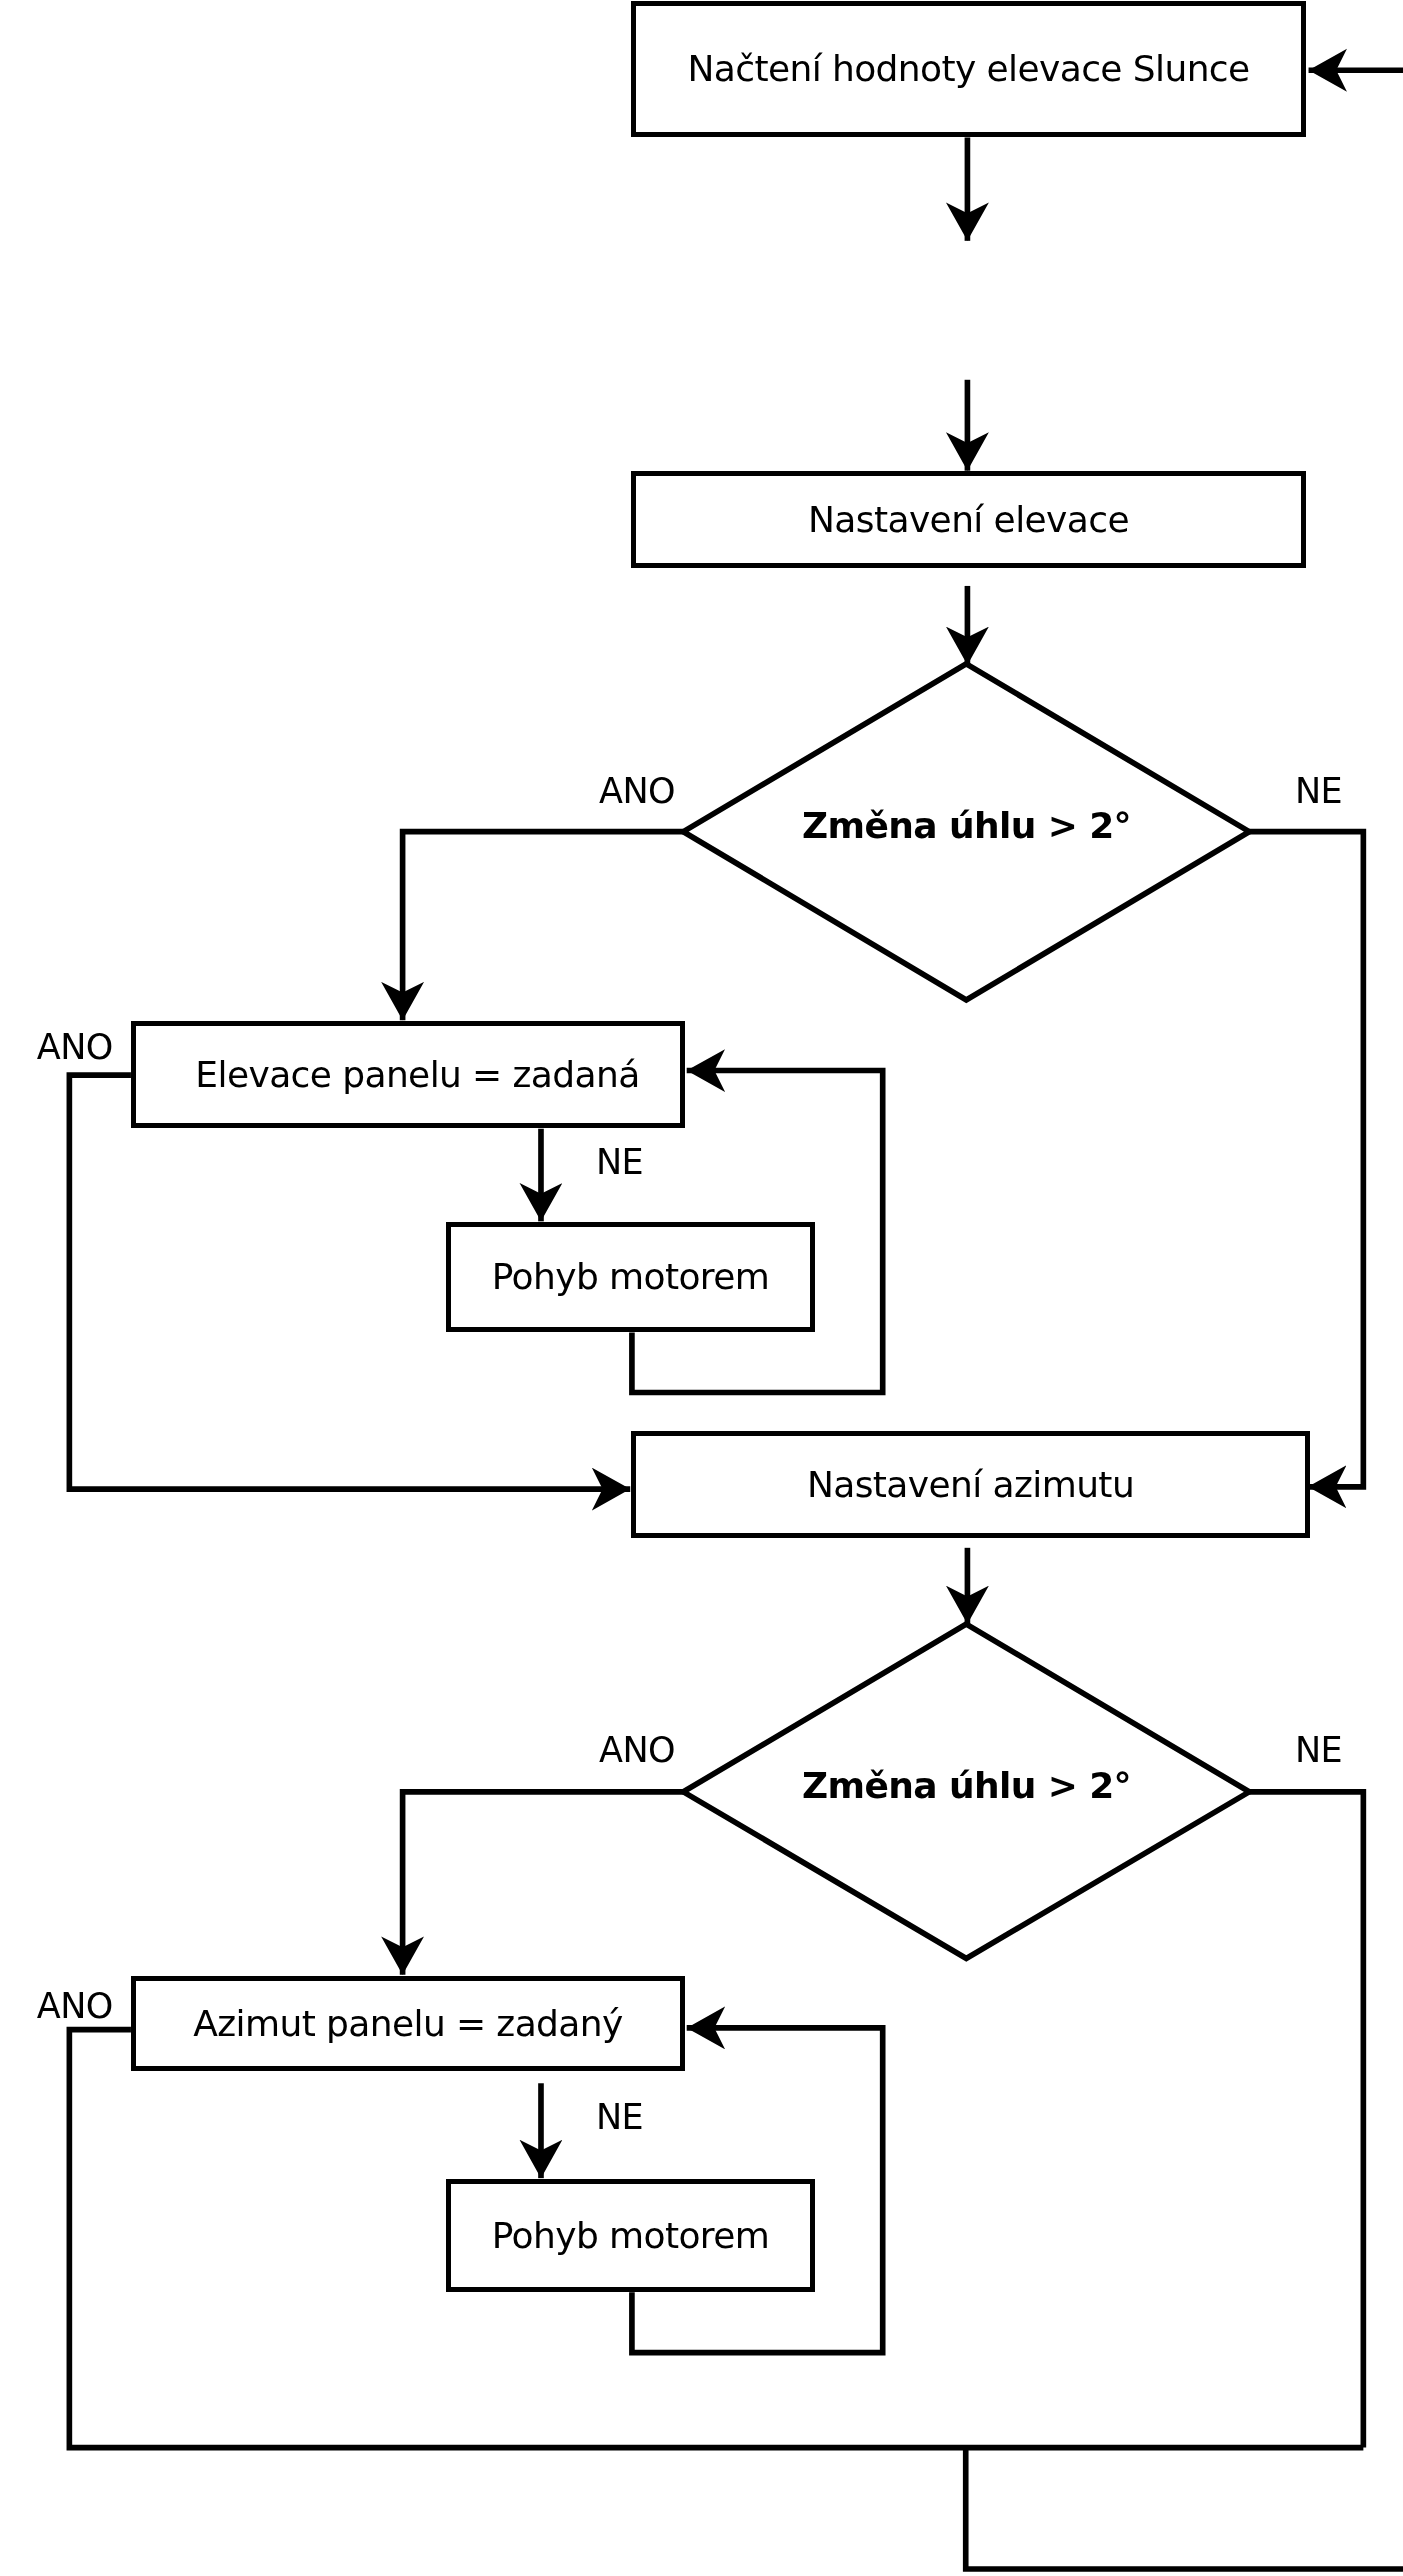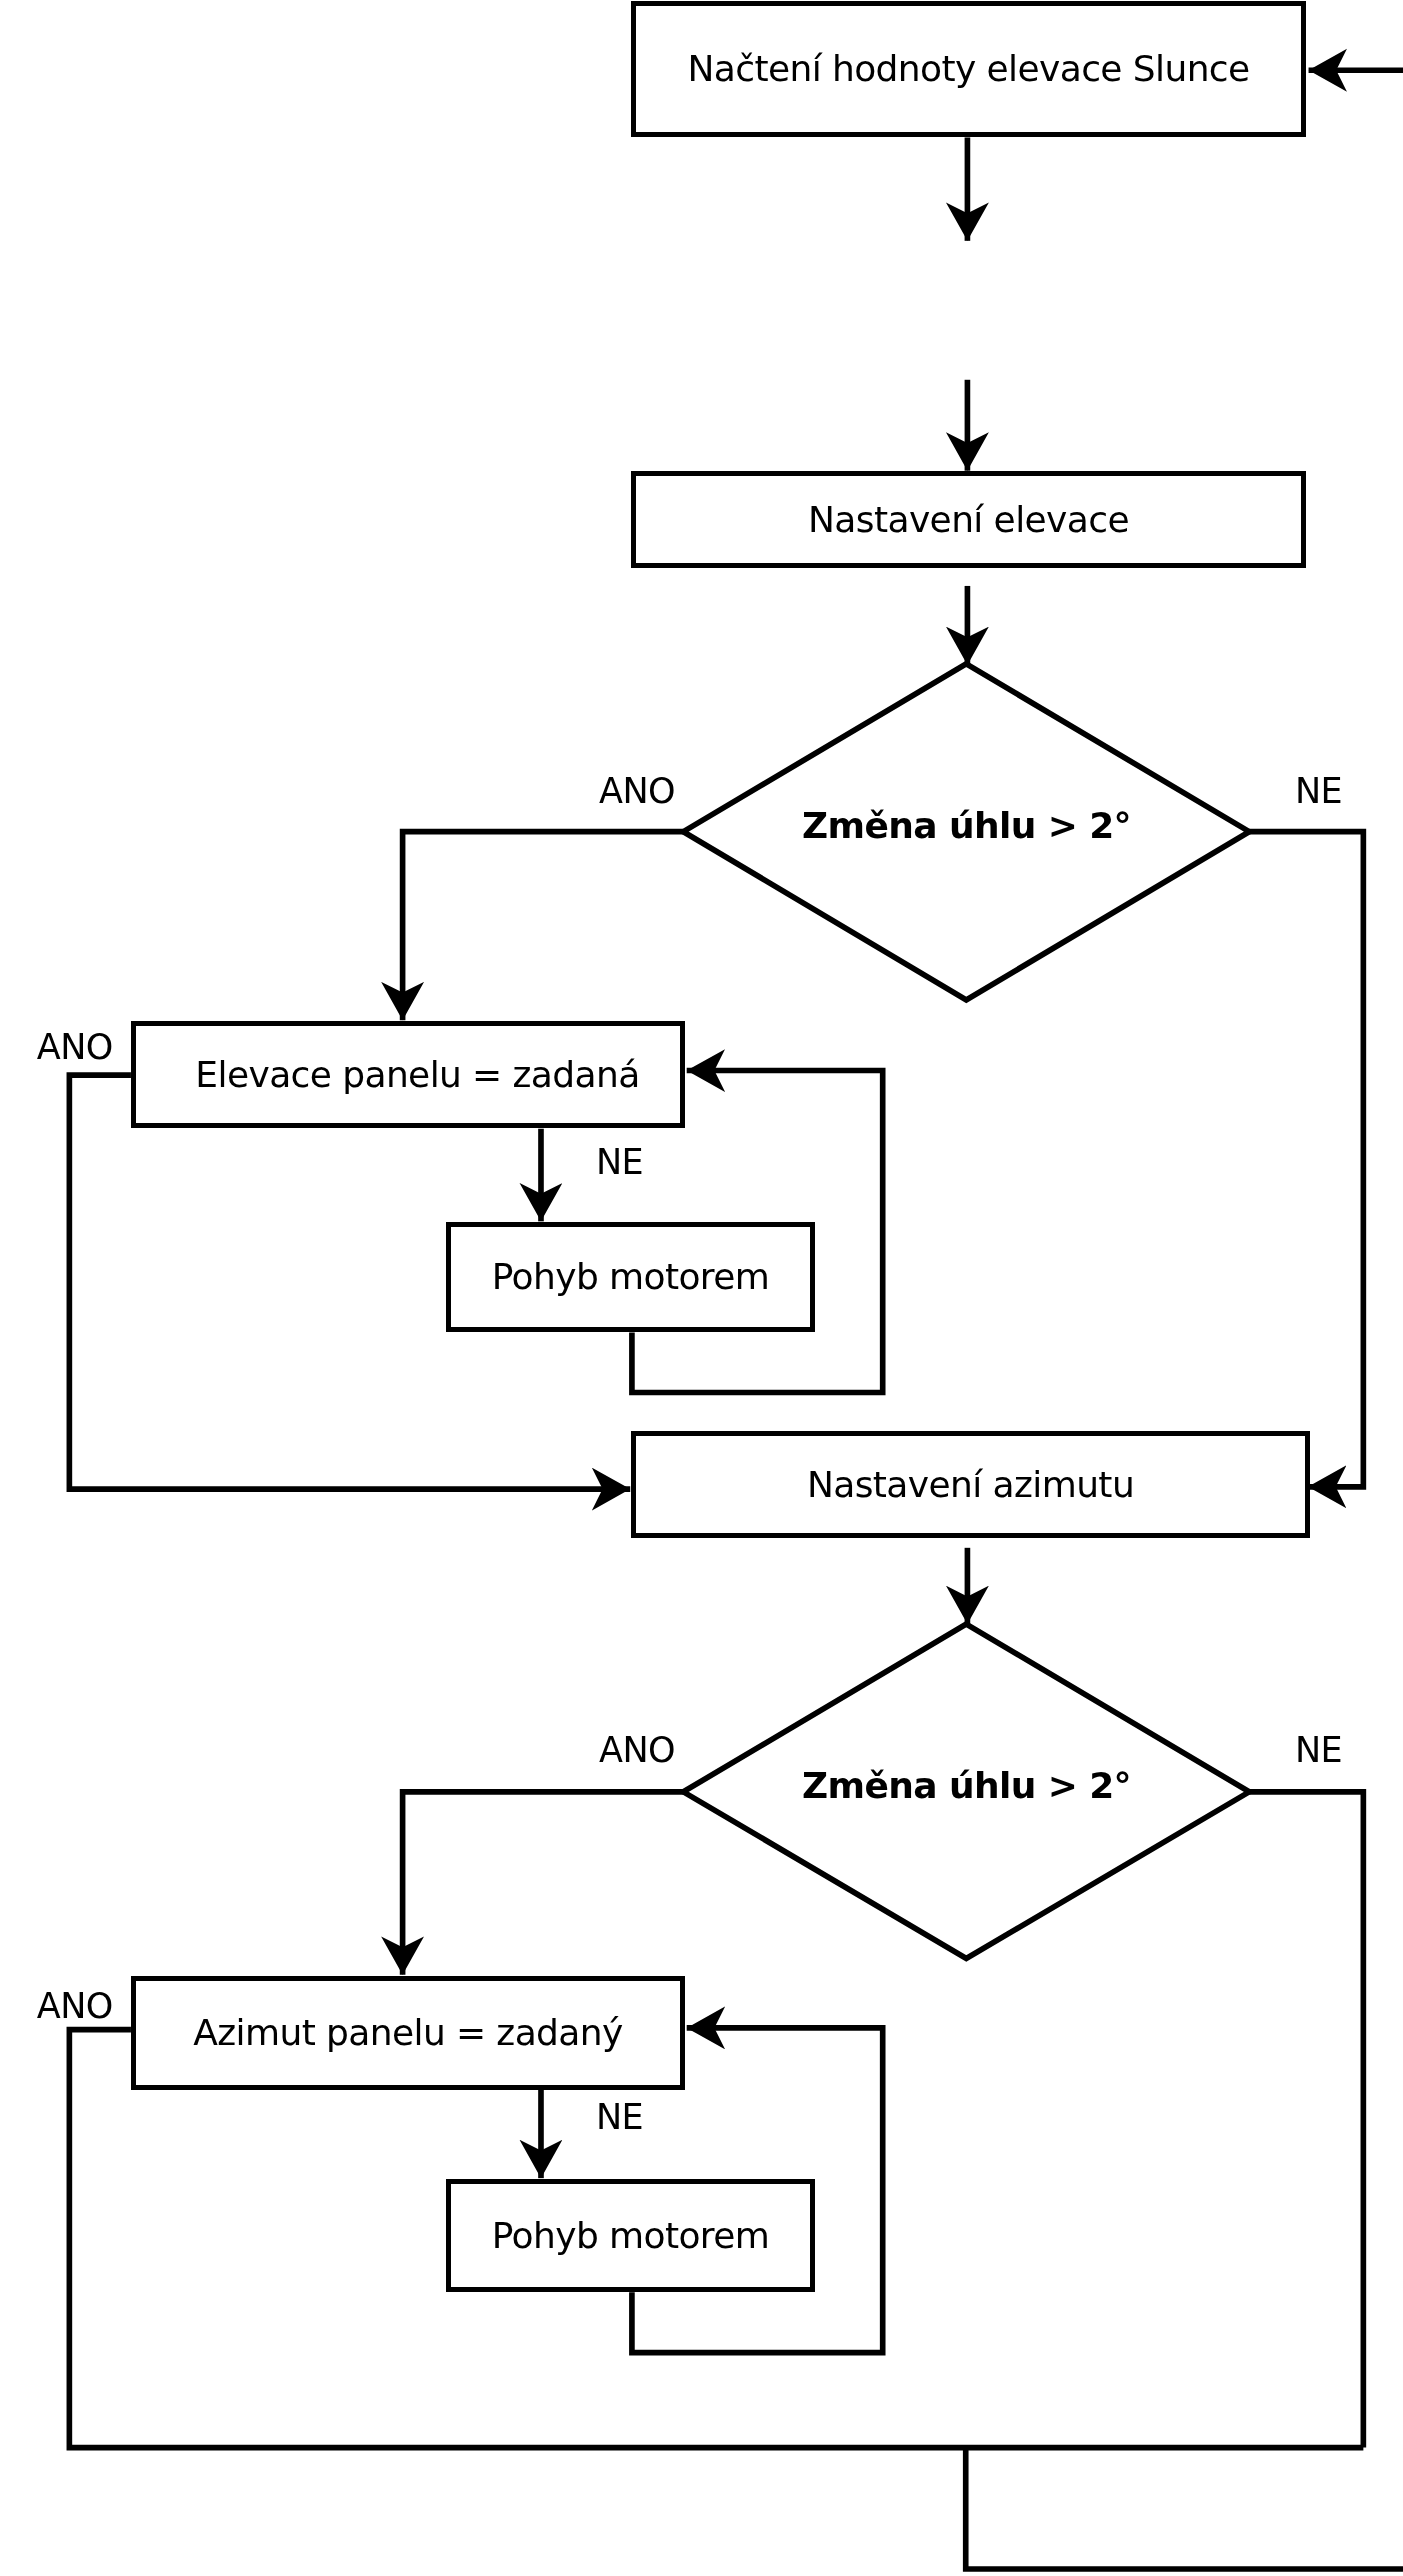--- a/index.html
+++ b/index.html
@@ -88,21 +88,21 @@
   </div>
 
   <div class="node" style="left:419px;top:1222px;width:369px;height:110px;">
     <span>Pohyb motorem</span>
   </div>
 
   <div class="node" style="left:604px;top:1431px;width:679px;height:107px;">
     <span>Nastavení azimutu</span>
   </div>
 
-  <div class="node" style="left:104px;top:1976px;width:554px;height:114px;">
+  <div class="node" style="left:104px;top:1976px;width:554px;height:95px;">
     <span>Azimut panelu = zadaný</span>
   </div>
 
   <div class="node" style="left:419px;top:2179px;width:369px;height:113px;">
     <span>Pohyb motorem</span>
   </div>
 
   <div class="dlabel" style="left:657px;top:805px;width:565px;">Změna úhlu &gt; 2°</div>
   <div class="dlabel" style="left:657px;top:1765px;width:565px;">Změna úhlu &gt; 2°</div>
 

